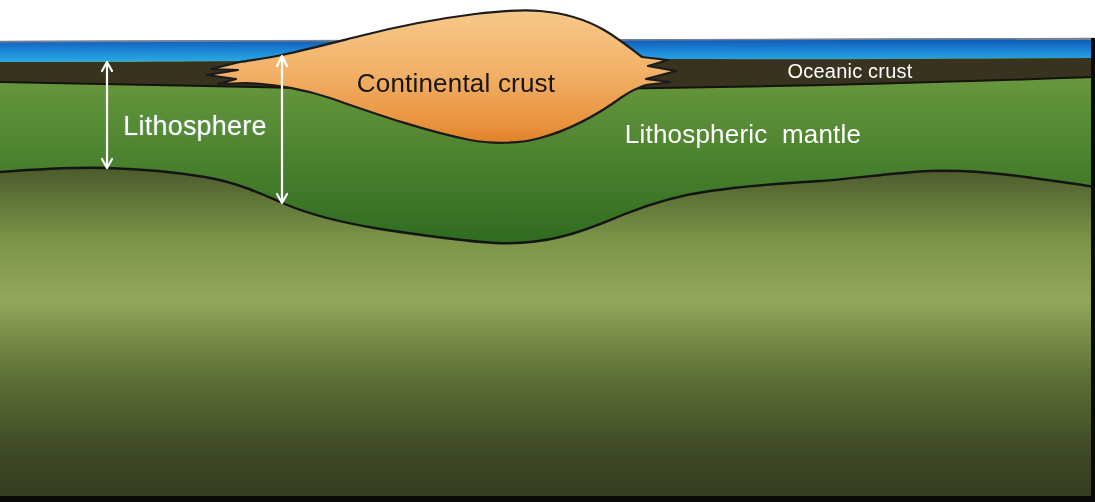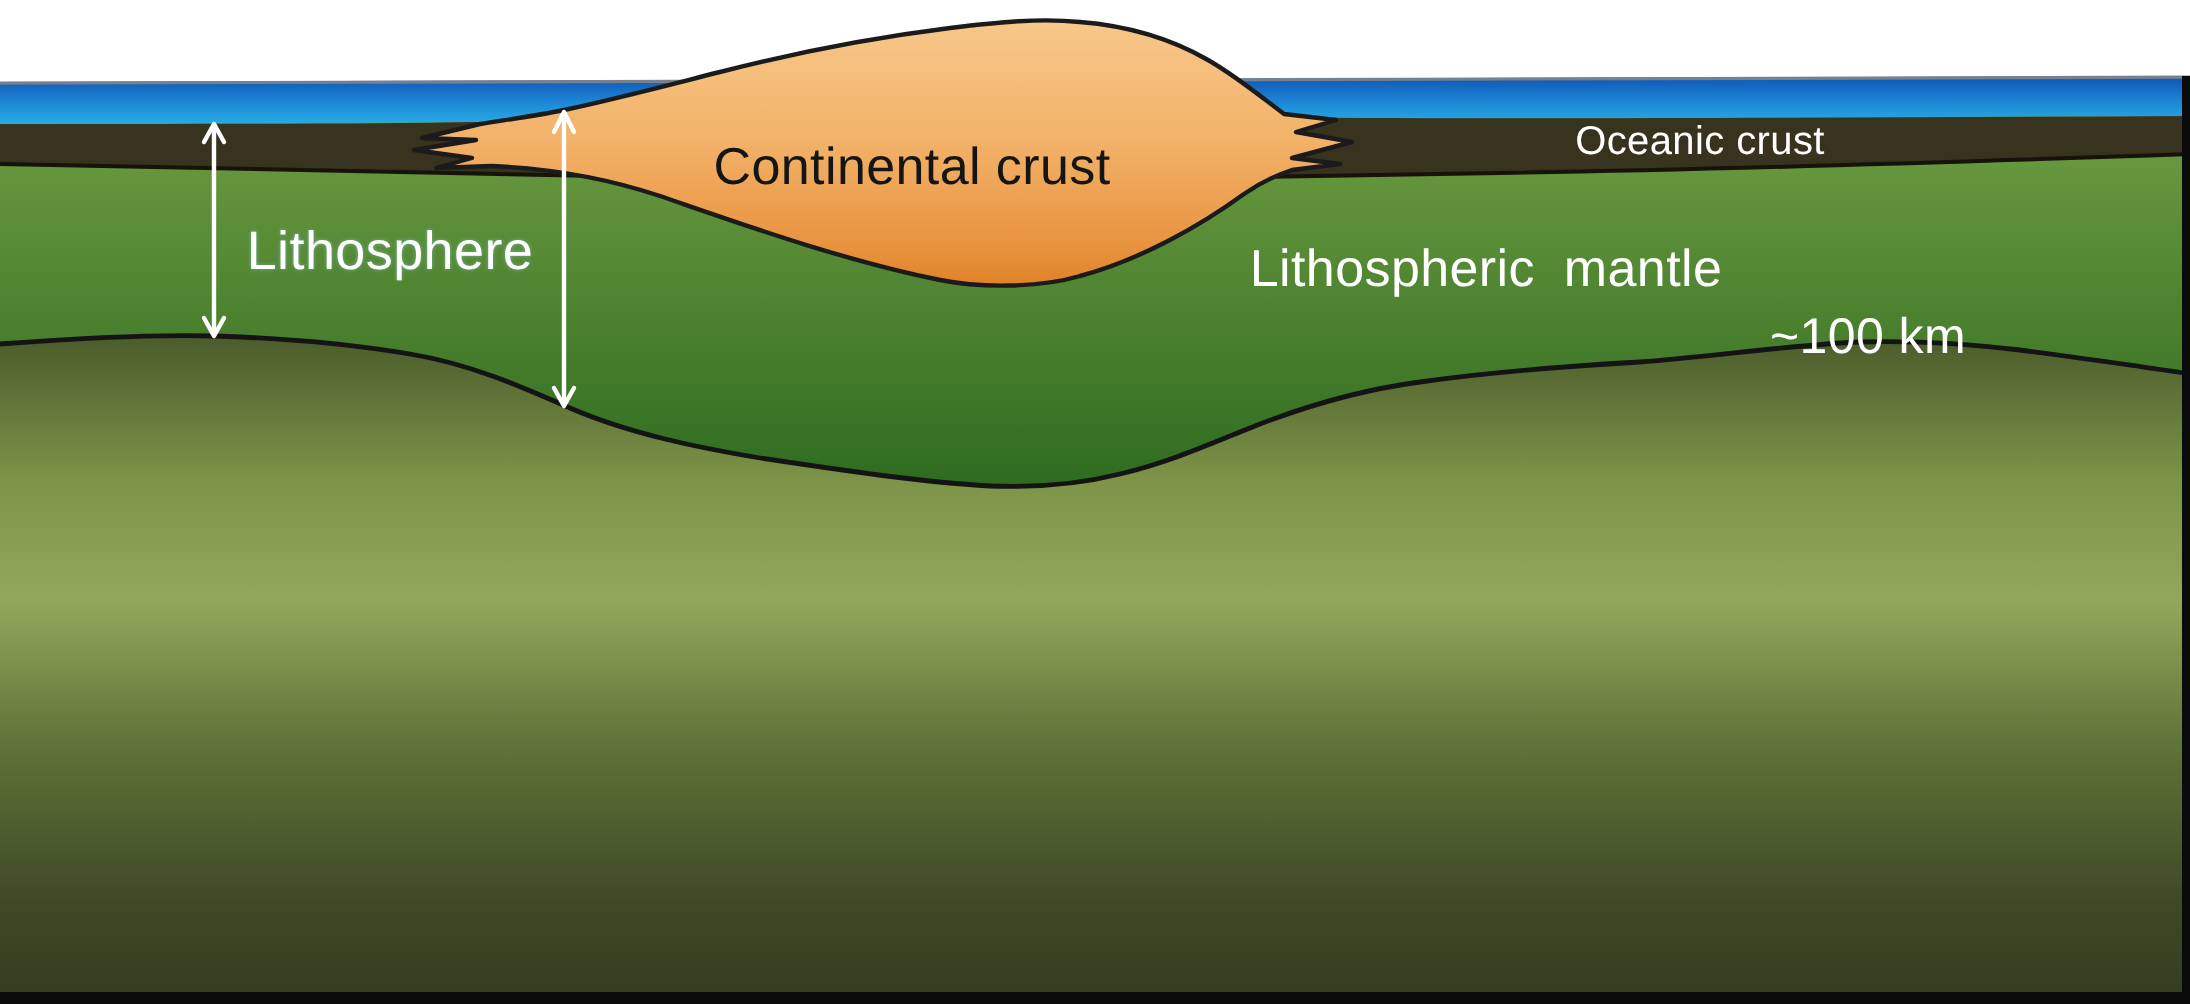--- a/index.html
+++ b/index.html
@@ -124,14 +124,13 @@
     <g fill="#0a0a0a">
       <rect x="1091" y="38" width="4" height="464"></rect>
       <rect x="0" y="496" width="1095" height="6"></rect>
     </g>
   </svg>
 
   <span class="lbl lbl-dark lbl-continental">Continental crust</span>
   <span class="lbl lbl-light lbl-oceanic">Oceanic crust</span>
   <span class="lbl lbl-light lbl-lithosphere">Lithosphere</span>
   <span class="lbl lbl-light lbl-lithmantle">Lithospheric mantle</span>
-  <span class="lbl lbl-light lbl-100">~100 km</span>
 </div>
 
 </body></html>

